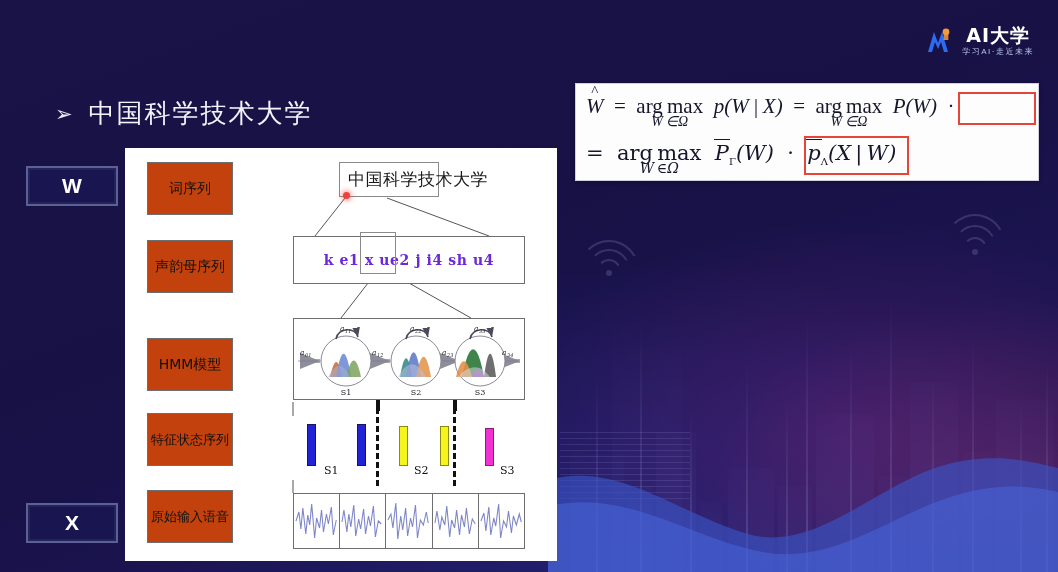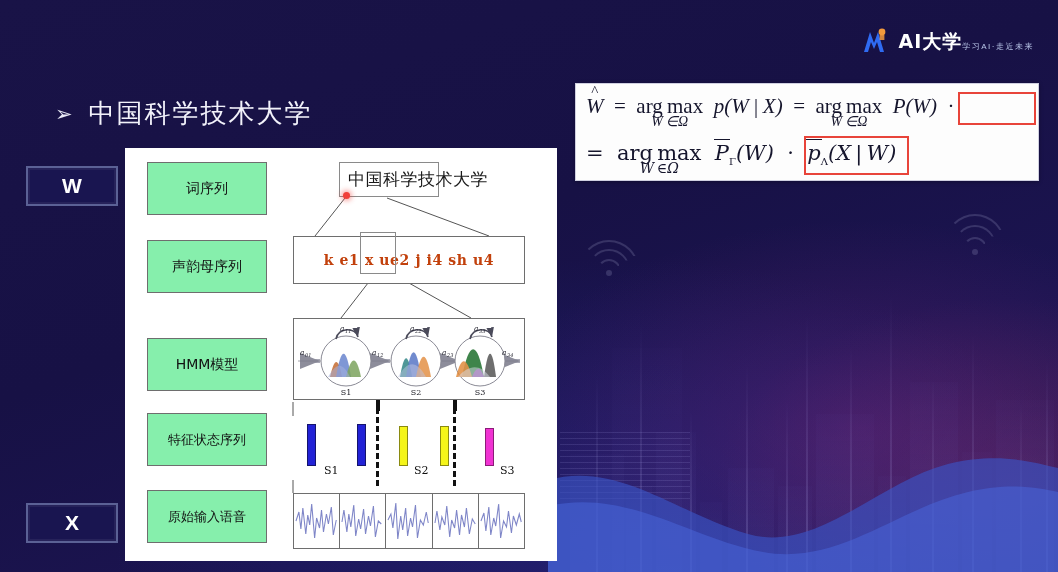--- a/index.html
+++ b/index.html
@@ -54,43 +54,43 @@
   .subtitle-row { position:absolute; left:55px; top:96px; display:flex; align-items:center; gap:16px; }
   .bullet { font-size:21px; color:#e9eaf6; line-height:1; }
   .subtitle {
     font-family:"DejaVu Sans","Liberation Sans",sans-serif;
     font-size:26px; color:#f2f2fa; letter-spacing:2px;
   }
 
   
   .logo { position:absolute; right:24px; top:26px; display:flex; align-items:center; gap:7px; }
   .logo-mark { width:30px; height:30px; position:relative; }
-  .logo-text { display:flex; align-items:center; line-height:1; }
+  .logo-text { display:flex; flex-direction:column; align-items:center; line-height:1; }
   .logo-main { font-family:"DejaVu Sans","Liberation Sans",sans-serif; font-size:19px; font-weight:bold; color:#fff; letter-spacing:1px; }
-  .logo-sub { font-size:8px; color:#b9c6e8; letter-spacing:1.5px; margin-top:12px;text-align:center; }
+  .logo-sub { font-size:8px; color:#b9c6e8; letter-spacing:1.5px; margin-top:3px;text-align:center; }
 
   
   .stage-label {
     position:absolute; width:92px; height:40px;
     border:2px solid #5b6195; background:#191550;
     display:flex; align-items:center; justify-content:center;
     color:#fff; font-size:21px; font-weight:bold;
     box-shadow:inset 0 0 0 2px rgba(255,255,255,.06);
   }
   #label-W { left:26px; top:166px; }
   #label-X { left:26px; top:503px; }
 
   
   .panel {
     position:absolute; left:125px; top:148px; width:432px; height:413px;
     background:#ffffff;
   }
   .rowbox {
-    position:absolute; left:22px; width:120px; height:53px;
-    border:1.5px solid #6e6e6e; background:#86efac;
+    position:absolute; left:22px; width:86px; height:53px;
+    border:1.5px solid #6e6e6e; background:#c2410c;
     display:flex; align-items:center; justify-content:center;
     font-family:"DejaVu Sans","Liberation Sans",sans-serif;
     font-size:14px; color:#111; white-space:nowrap;
   }
   .rowbox.small { font-size:13px; }
   #rb0 { top:14px; }
   #rb1 { top:92px; }
   #rb2 { top:190px; }
   #rb3 { top:265px; }
   #rb4 { top:342px; }
@@ -111,21 +111,21 @@
     background:#f1403a; box-shadow:0 0 5px 2px rgba(241,64,58,.45);
   }
 
   .phon-box {
     position:absolute; left:18px; top:88px; width:232px; height:48px;
     border:1px solid #6e6e6e; background:#fff;
     display:flex; align-items:center; justify-content:center;
   }
   .phon-text {
     font-family:"DejaVu Serif","Liberation Serif",serif;
-    font-size:14px; font-weight:bold; color:#c2410c; letter-spacing:.6px; white-space:nowrap;
+    font-size:14px; font-weight:bold; color:#6d28d9; letter-spacing:.6px; white-space:nowrap;
   }
   .phon-hl { position:absolute; left:85px; top:84px; width:36px; height:42px; border:1px solid #8a8a8a; }
 
   .hmm-box {
     position:absolute; left:18px; top:170px; width:232px; height:82px;
     border:1px solid #6e6e6e; background:#fff;
   }
   .hmm-box svg { display:block; }
 
   .states-area { position:absolute; left:18px; top:268px; width:232px; height:64px; }

